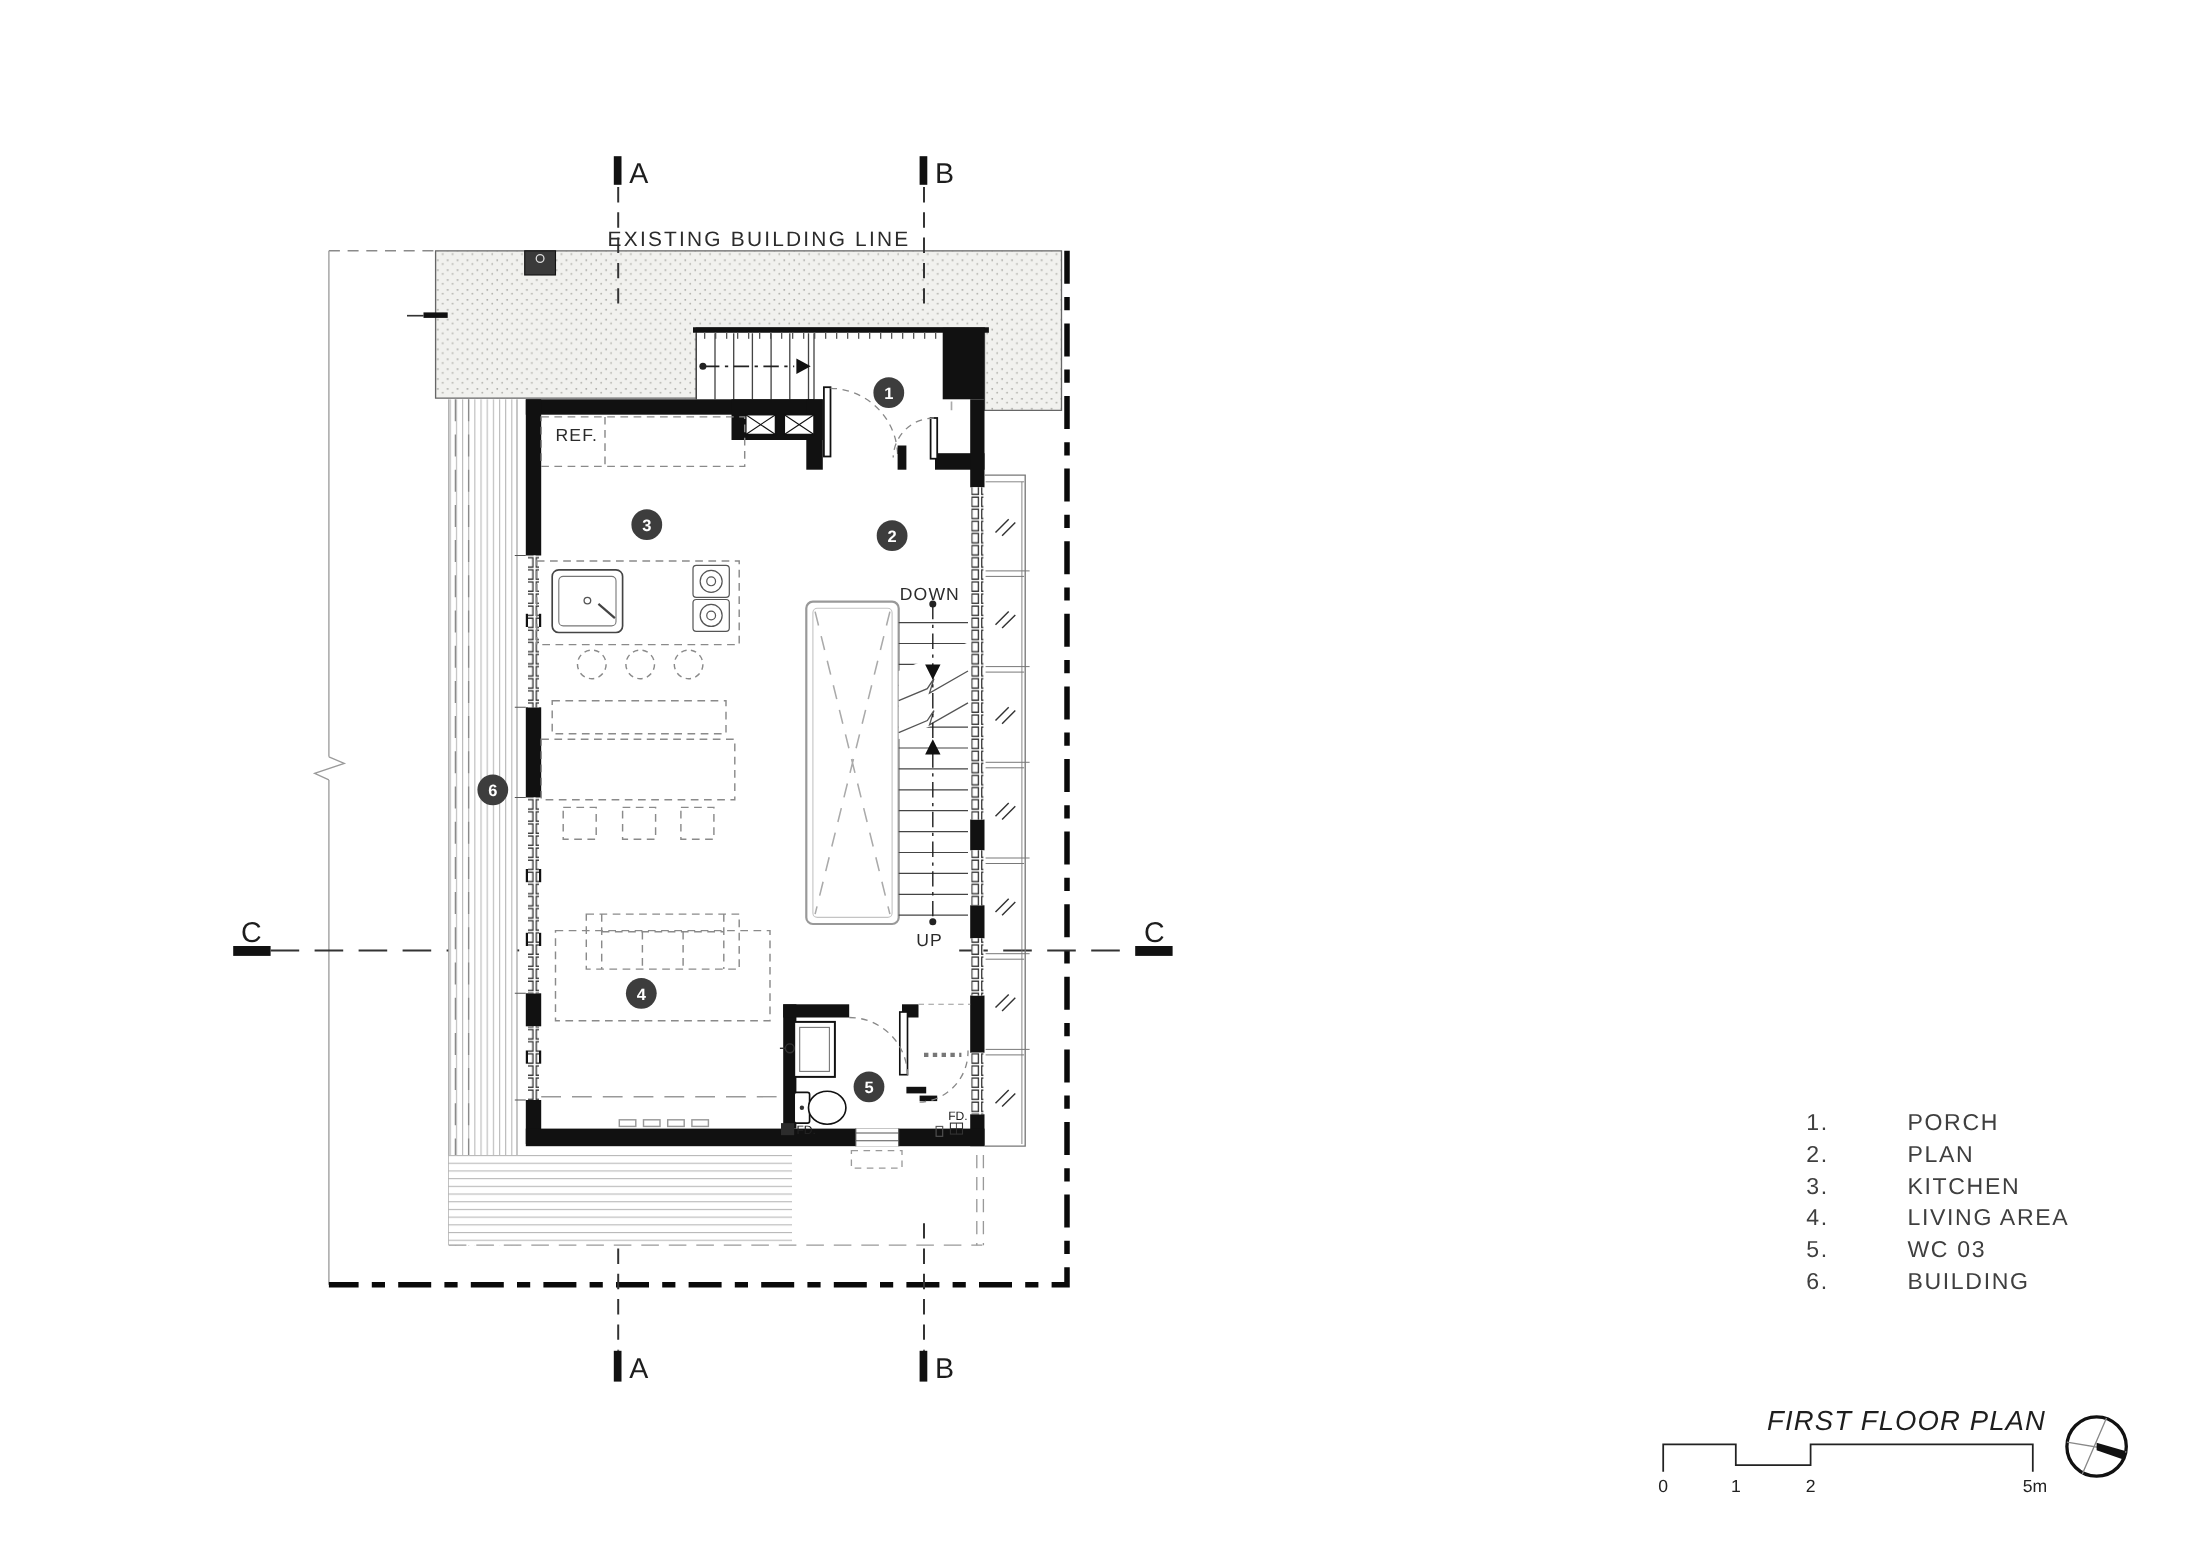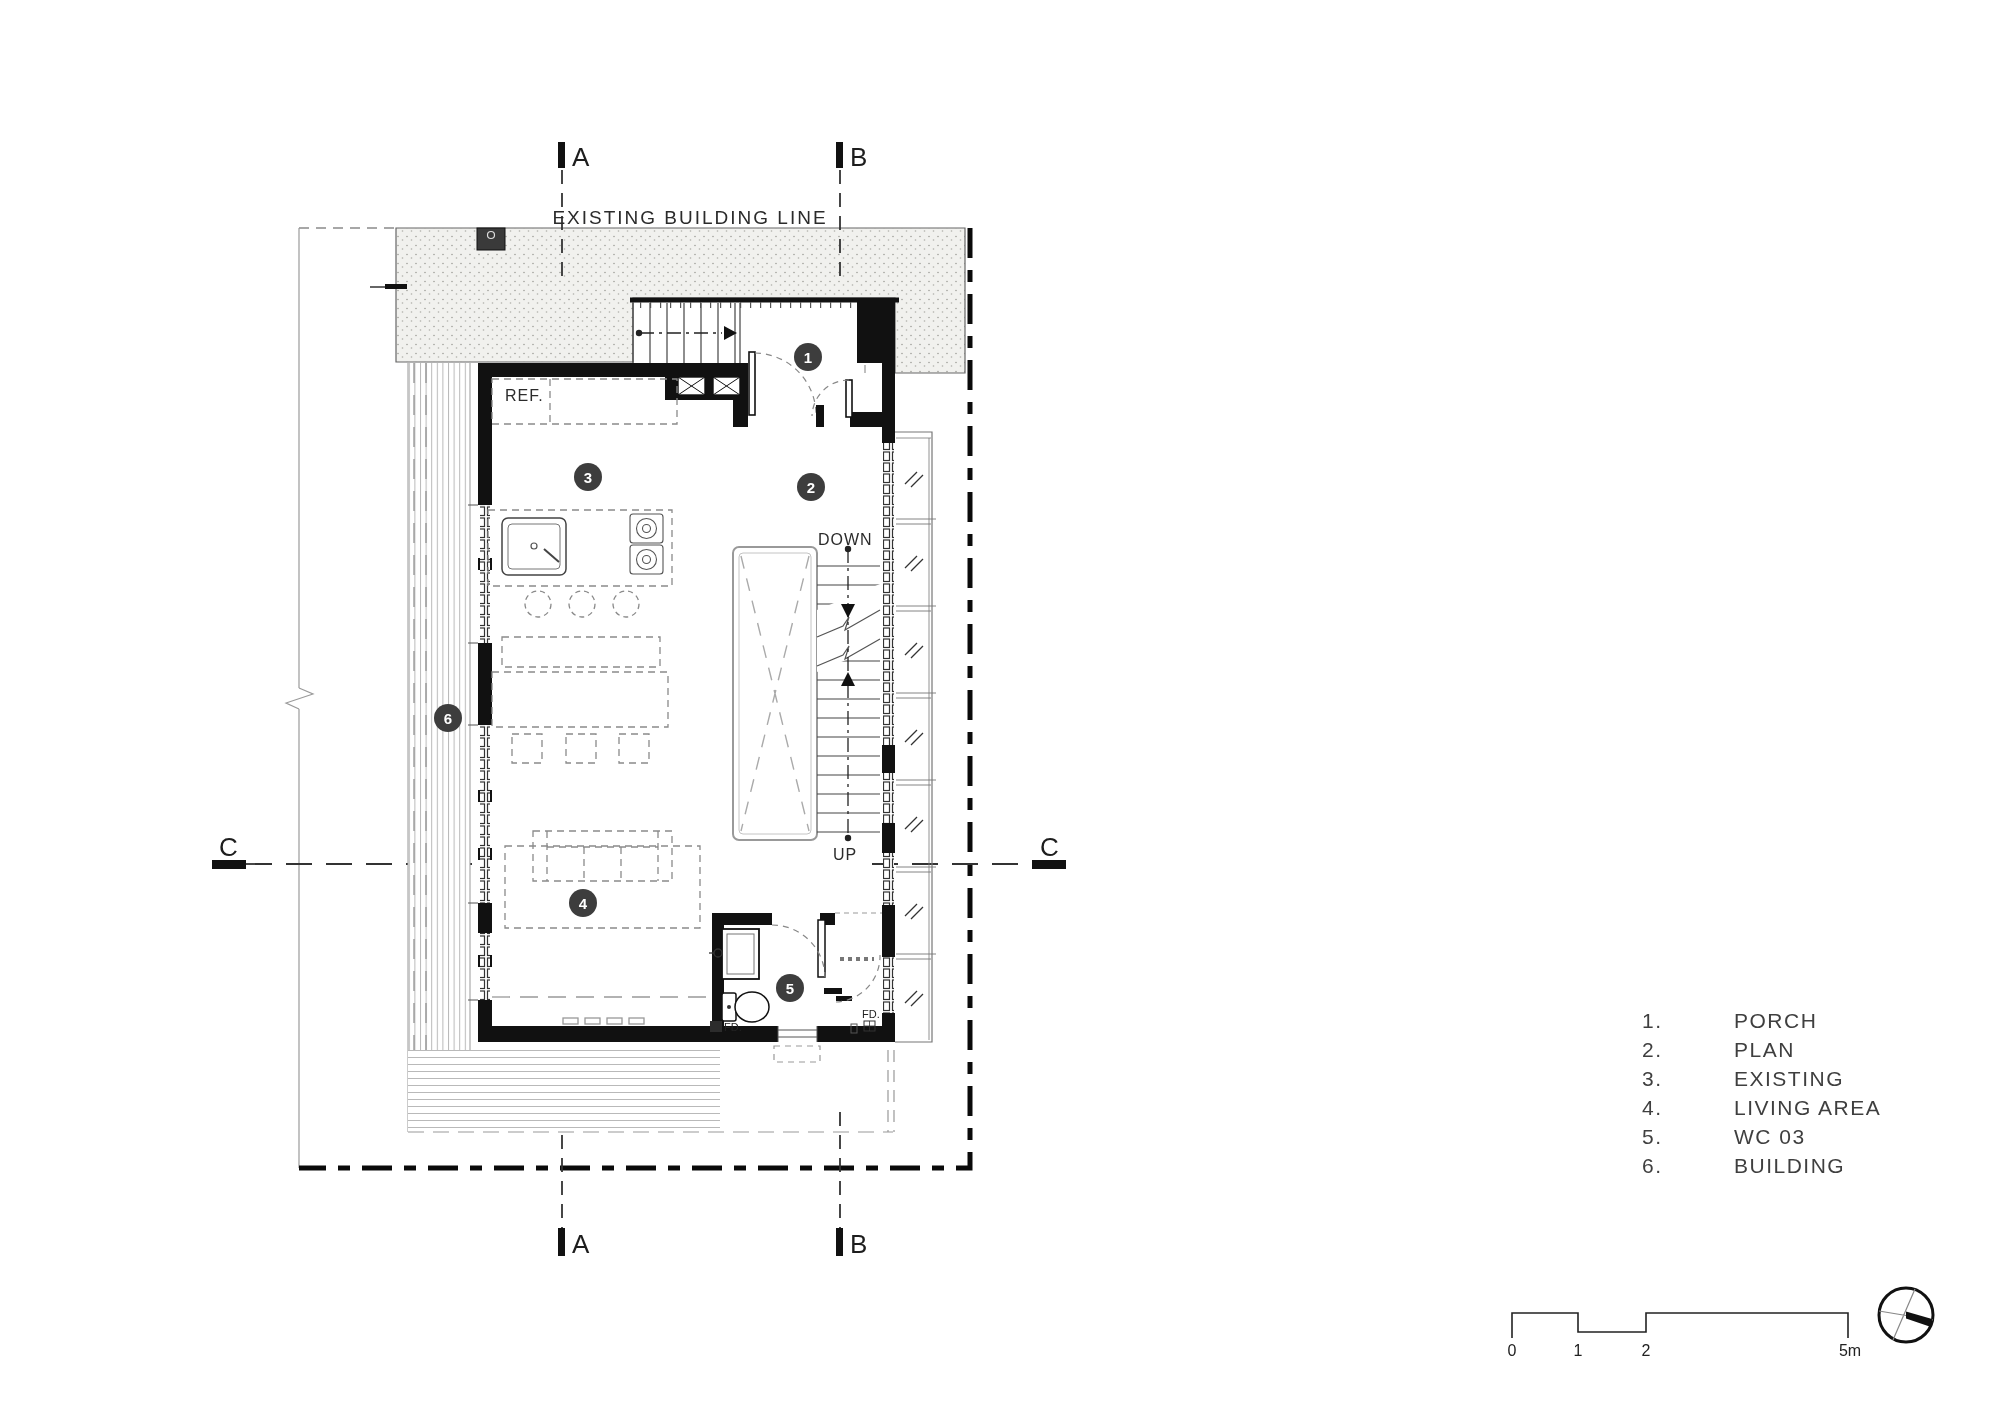--- a/index.html
+++ b/index.html
@@ -308,36 +308,37 @@
   <div class="row">
     <span class="num">1.</span>
     <span class="label">PORCH</span>
   </div>
   <div class="row">
     <span class="num">2.</span>
     <span class="label">PLAN</span>
   </div>
   <div class="row">
     <span class="num">3.</span>
-    <span class="label">EXISTING</span>
+    <span class="label">KITCHEN</span>
   </div>
   <div class="row">
     <span class="num">4.</span>
     <span class="label">LIVING AREA</span>
   </div>
   <div class="row">
     <span class="num">5.</span>
     <span class="label">WC 03</span>
   </div>
   <div class="row">
     <span class="num">6.</span>
     <span class="label">BUILDING</span>
   </div>
 </div>
 
+<div id="titleblock">FIRST FLOOR PLAN</div>
 
 <div id="scalebar-wrap">
   <svg width="380" height="62" viewBox="0 0 380 62">
     <path d="M14,38 V13 H80 V32 H148 V13 H350 V38 M80,13 V32 M148,13 V32" fill="none" stroke="#222" stroke-width="1.6"></path>
     <text x="14" y="56" text-anchor="middle" class="scale-tick-label">0</text>
     <text x="80" y="56" text-anchor="middle" class="scale-tick-label">1</text>
     <text x="148" y="56" text-anchor="middle" class="scale-tick-label">2</text>
     <text x="352" y="56" text-anchor="middle" class="scale-tick-label">5m</text>
   </svg>
 </div>

